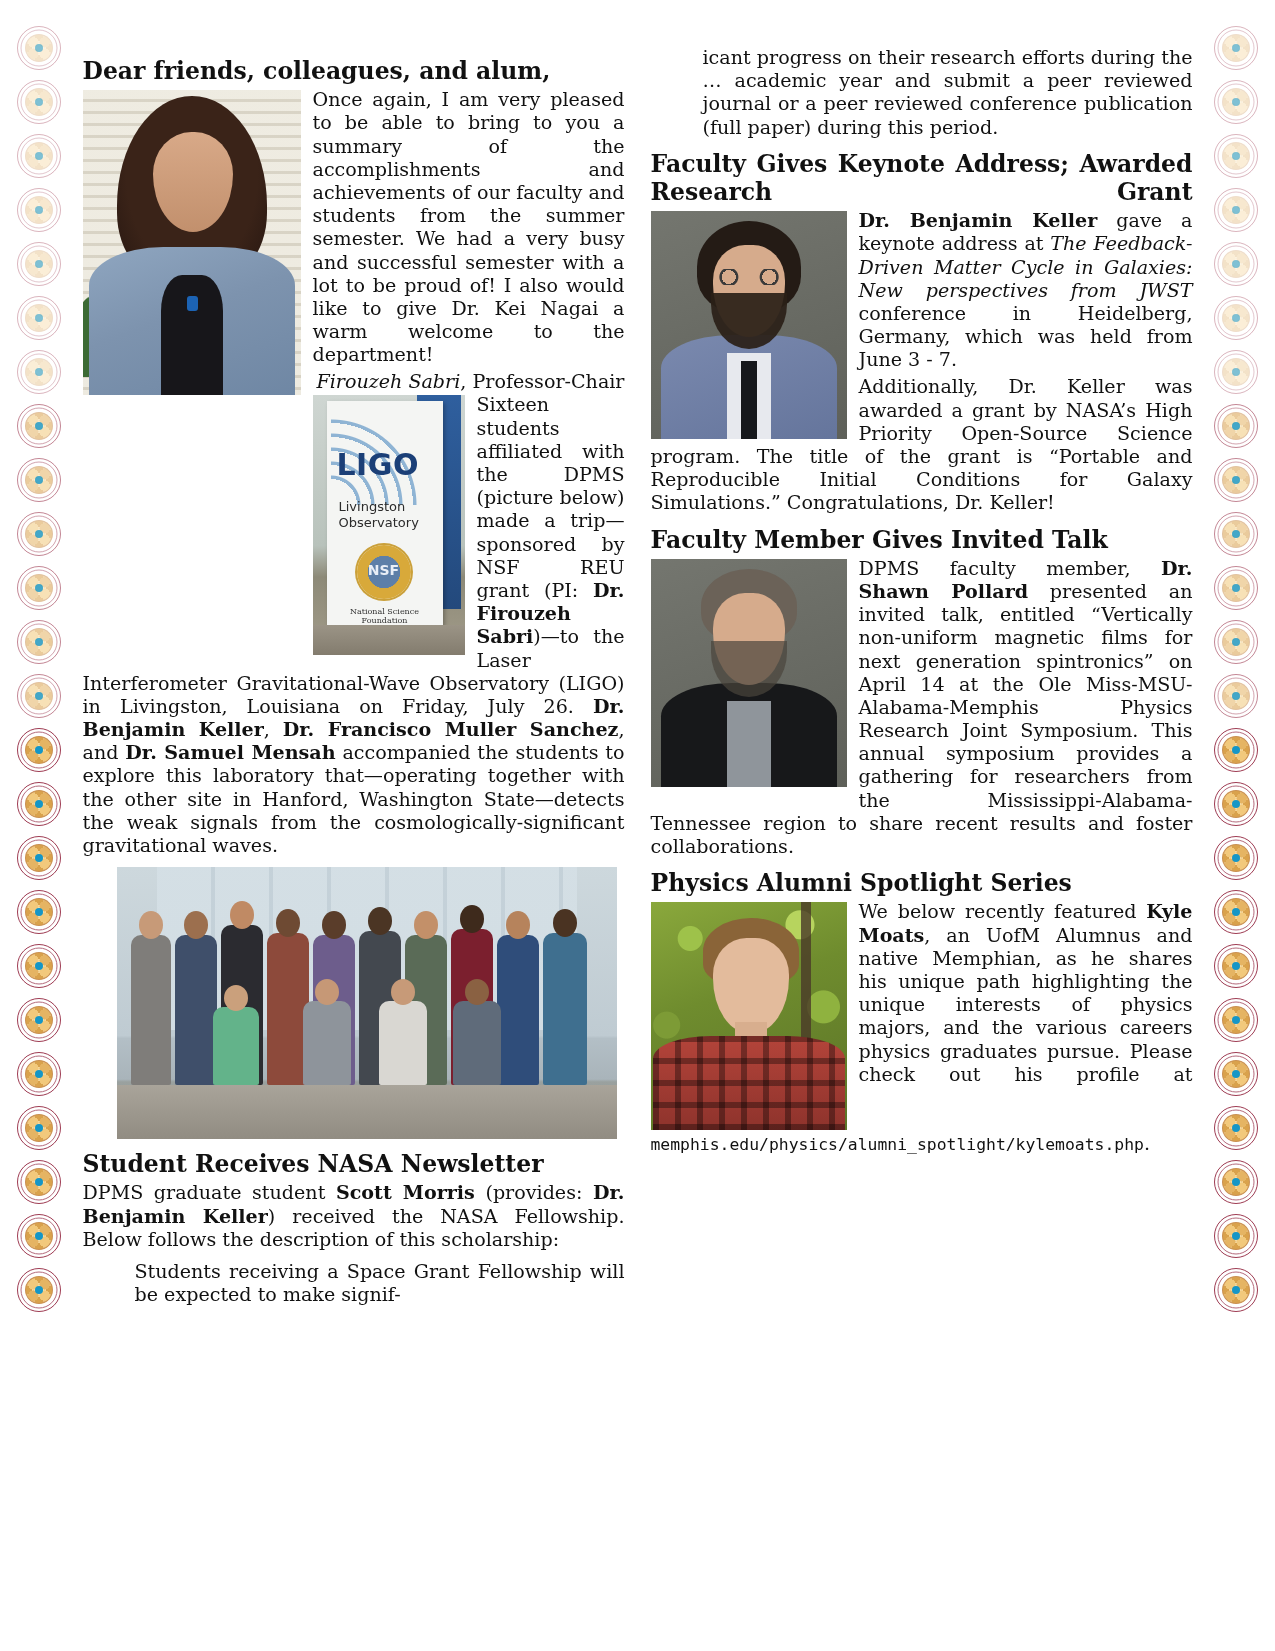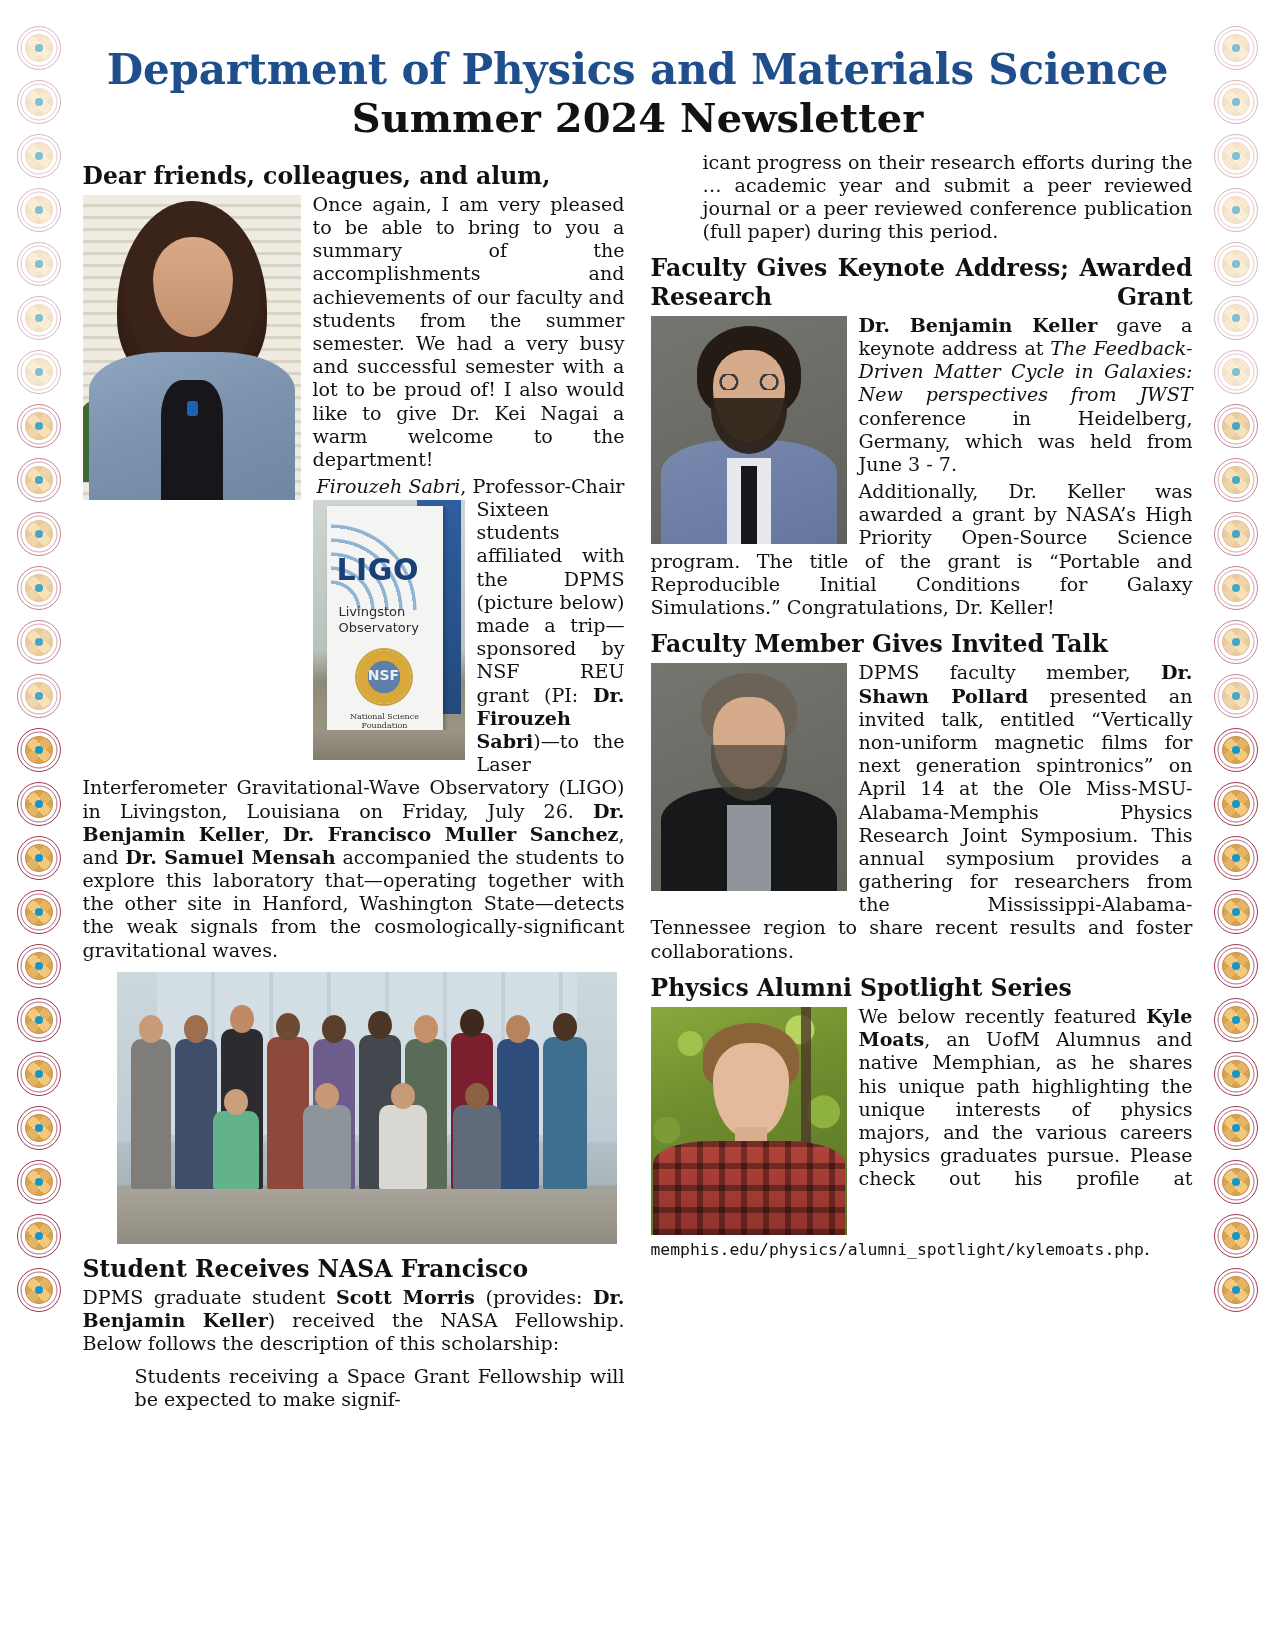--- a/index.html
+++ b/index.html
@@ -515,24 +515,20 @@
     <div class="medallion ">
       <div class="ring r1"></div>
       <div class="ring r2"></div>
       <div class="rosette"></div>
       <div class="core"></div>
     </div>
   </div>
 
 <div class="page">
 
-  <div class="masthead">
-    <div class="mast-line1">Department of Physics and Materials Science</div>
-    <div class="mast-line2">Summer 2024 Newsletter</div>
-  </div>
 
   <div class="columns">
 
     <div class="col">
 
       <h2 class="sec left-al">Dear friends, colleagues, and alum,</h2>
 
       <div class="photo fl ph-chair">
         <div class="blinds"></div>
         <div class="plant"></div>
@@ -607,21 +603,21 @@
         <div class="p" style="left:186px;width:48px;height:84px;background:#8e949b;"></div>
         <div class="h" style="left:198px;bottom:calc(20% + 80px);width:24px;height:26px;background:#c69876;"></div>
 
         <div class="p" style="left:262px;width:48px;height:84px;background:#d9d7d2;"></div>
         <div class="h" style="left:274px;bottom:calc(20% + 80px);width:24px;height:26px;background:#c79a78;"></div>
 
         <div class="p" style="left:336px;width:48px;height:84px;background:#5f6b7a;"></div>
         <div class="h" style="left:348px;bottom:calc(20% + 80px);width:24px;height:26px;background:#8a6142;"></div>
       </div>
 
-      <h2 class="sec left-al">Student Receives NASA Francisco</h2>
+      <h2 class="sec left-al">Student Receives NASA Newsletter</h2>
 
       <p class="body"><span>DPMS graduate student </span><b>Scott Morris</b><span> (provides: </span><b>Dr. Benjamin Keller</b><span>) received the NASA Fellowship.  Below follows the description of this scholarship:</span></p>
 
       <p class="quote">Students receiving a Space Grant Fellowship will be expected to make signif-</p>
     </div>
 
     <div class="col">
 
       <p class="quote" style="padding-left:52px;margin-top:0;">icant progress on their research efforts during the … academic year and submit a peer reviewed journal or a peer reviewed conference publication (full paper) during this period.</p>
 

